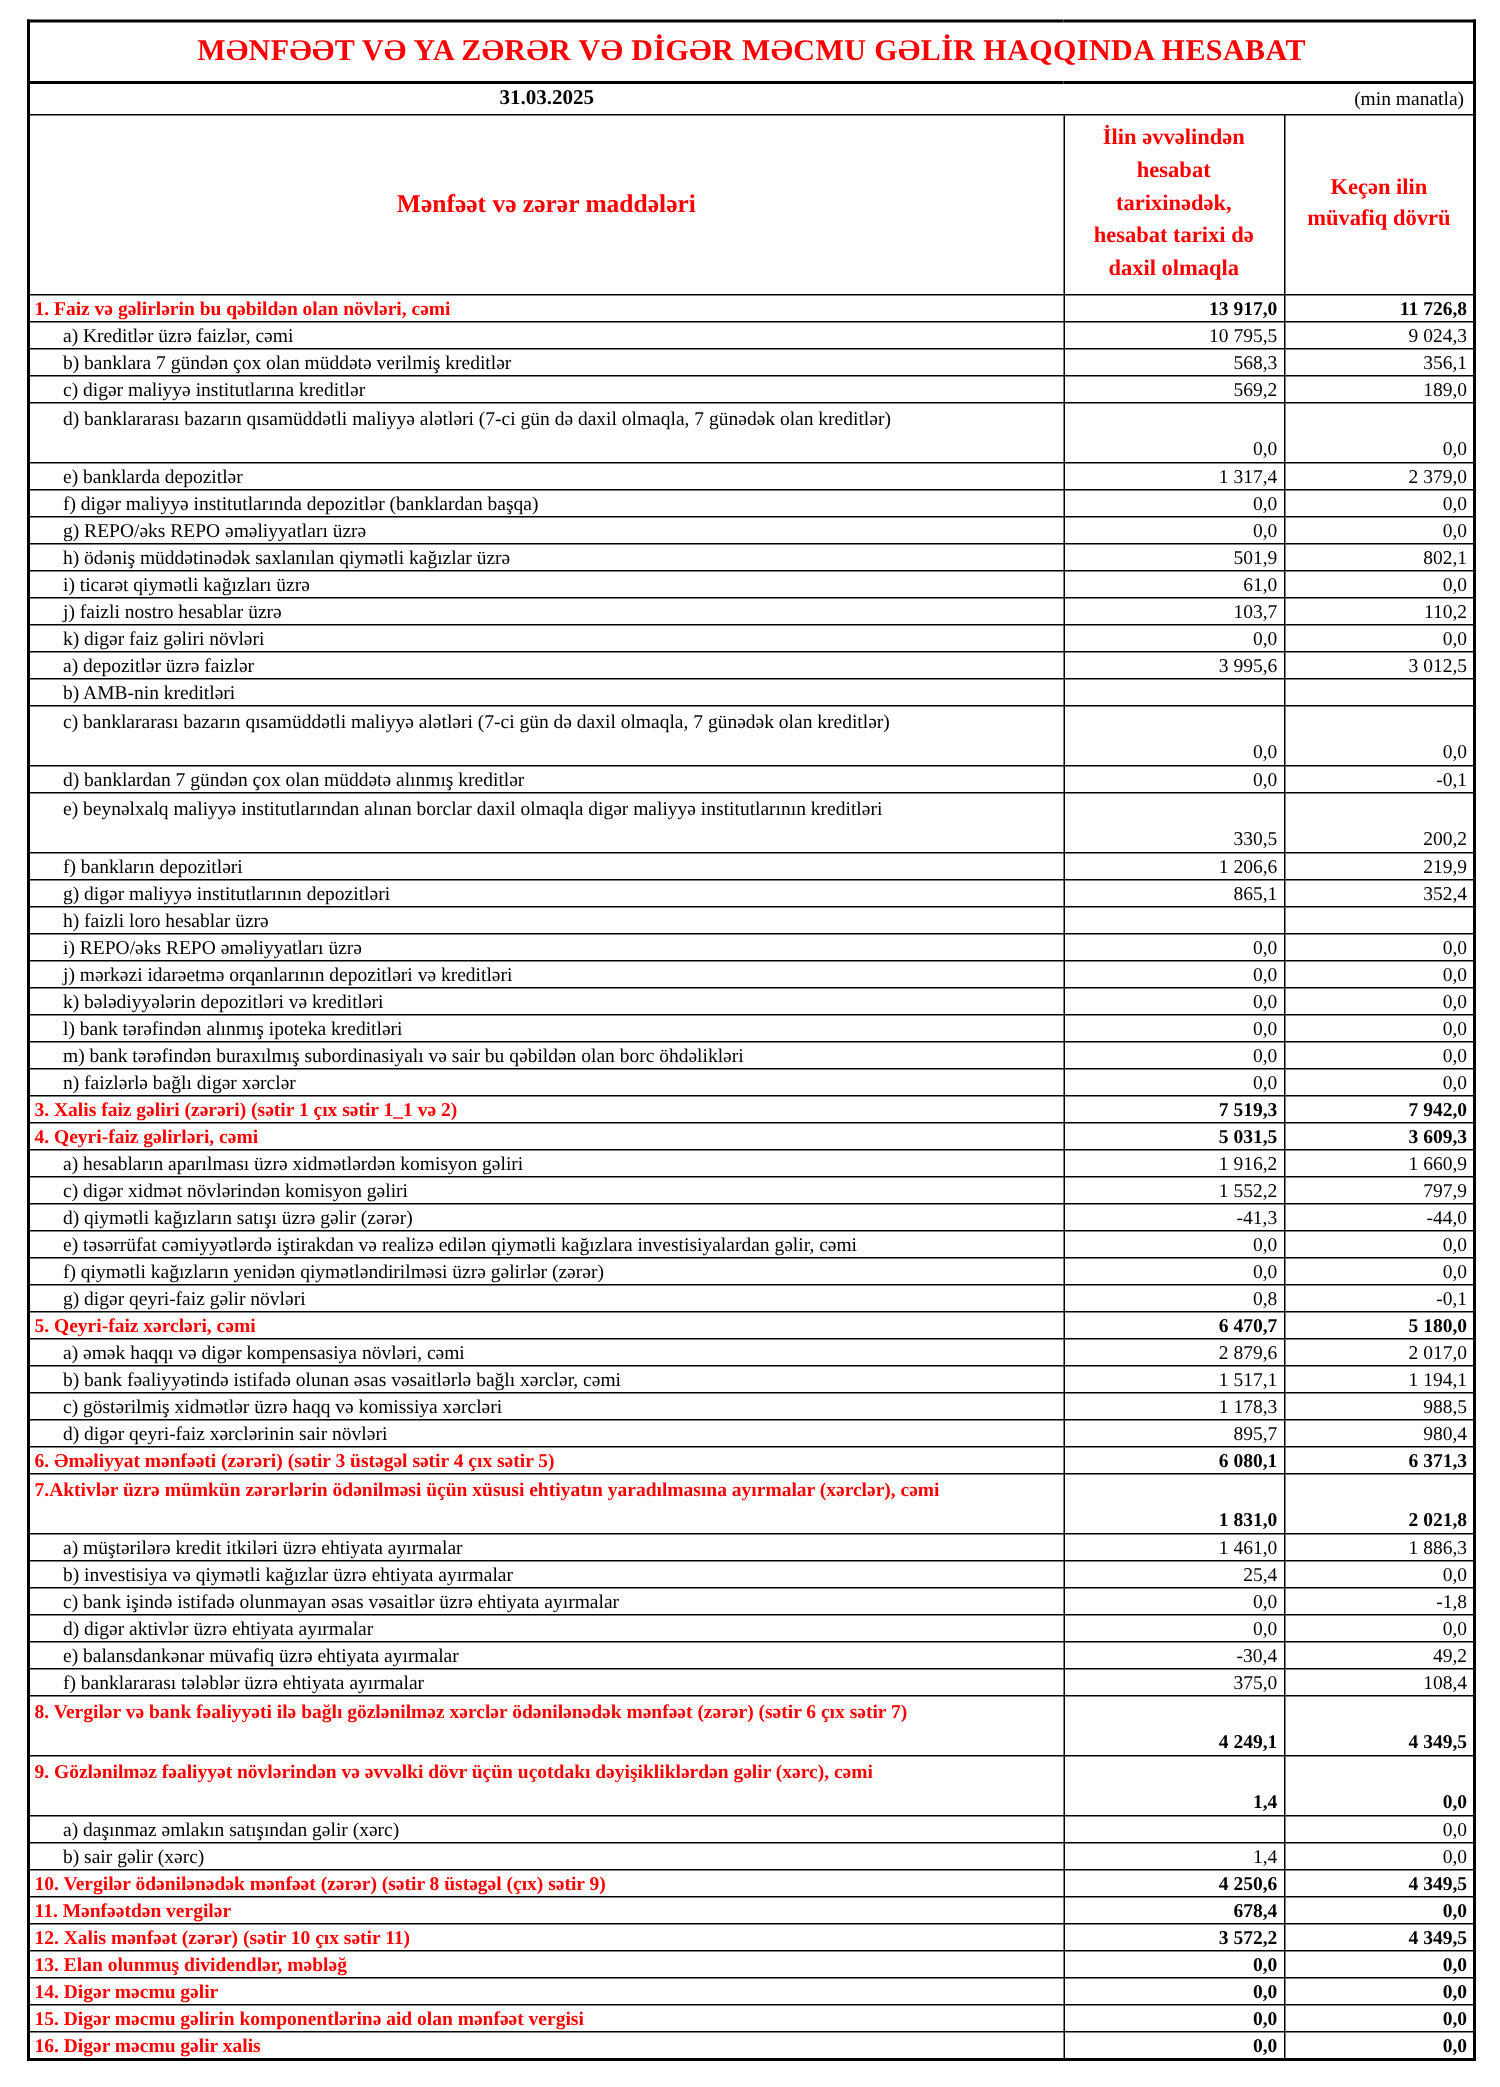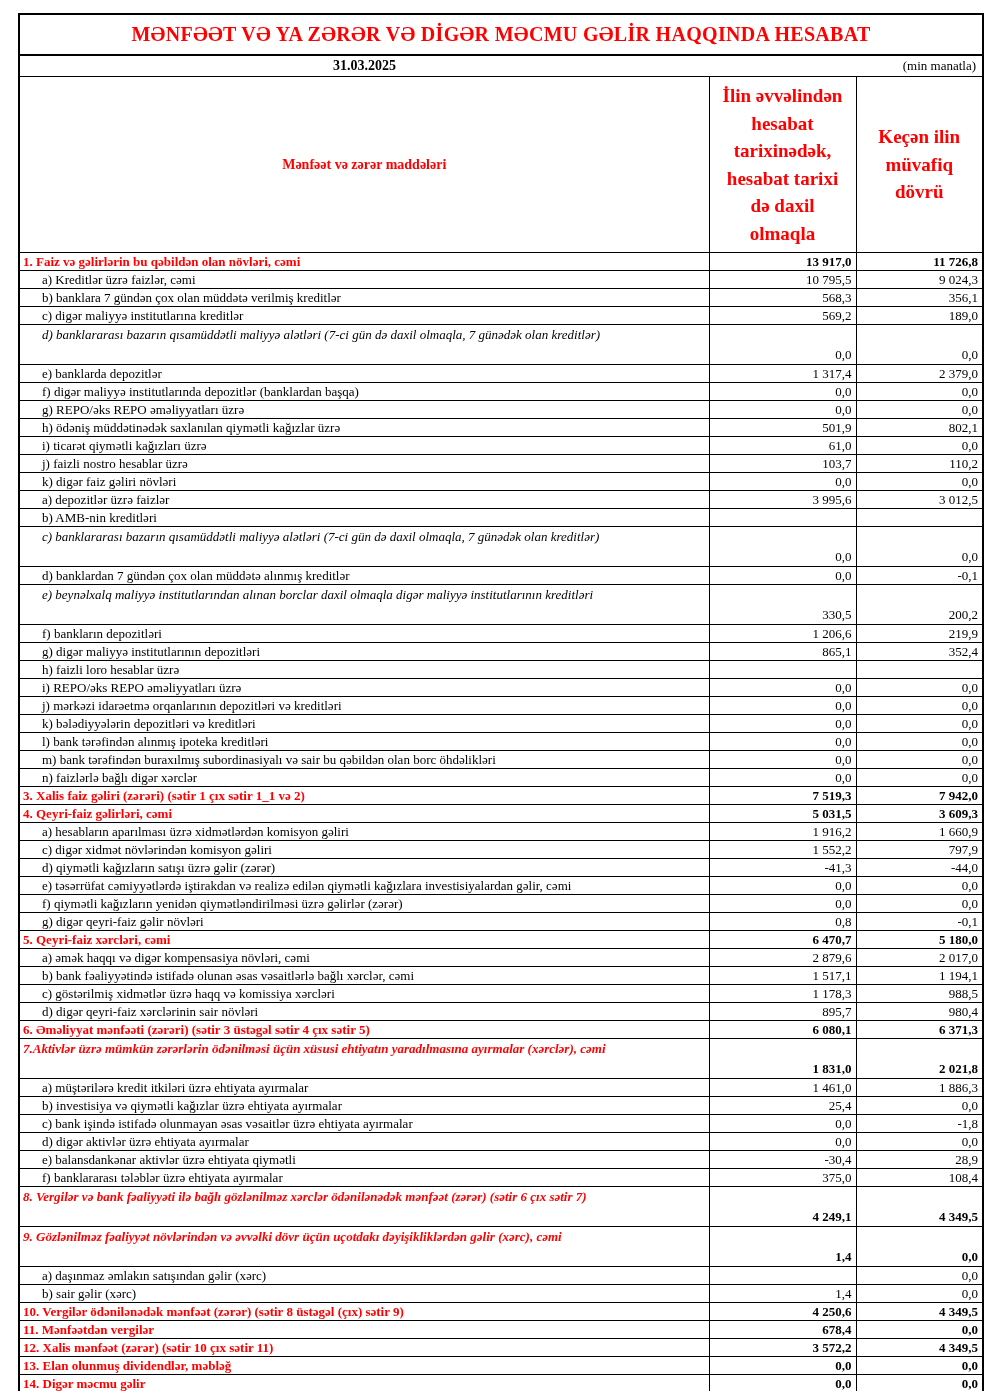--- a/index.html
+++ b/index.html
@@ -44,42 +44,42 @@
   }
   td.unit {
     text-align:right;
     font-size:13px;
     padding:2px 6px;
     border-left:none;
   }
   td.h-items {
     color:#ff0000;
     font-weight:bold;
-    font-size:14px;
+    font-size:17px;
     text-align:center;
     padding:4px;
   }
   td.h-col {
     color:#ff0000;
     font-weight:bold;
-    font-size:19px;
+    font-size:15px;
     text-align:center;
     padding:5px 10px;
     line-height:1.45;
   }
 
   tbody td { font-size:13px; line-height:15px; padding:1px 3px; }
   tbody td.lbl { text-align:left; padding-left:3px; }
   tbody tr.sub td.lbl { padding-left:22px; }
   tbody td.val { text-align:right; padding-right:4px; white-space:nowrap; }
   tbody tr.section td.lbl { color:#ff0000; font-weight:bold; }
   tbody tr.section td.val { font-weight:bold; }
 
   tbody tr.tall td { height:40px; }
-  tbody tr.tall td.lbl { vertical-align:top; padding-top:2px;font-style:italic; }
+  tbody tr.tall td.lbl { vertical-align:top; padding-top:2px; }
   tbody tr.tall td.val { vertical-align:bottom; padding-bottom:2px; }
   tbody tr.justify td.lbl { text-align:justify; }
 </style>
 </head>
 <body>
 
 <div class="page">
   <table>
     <colgroup>
       <col class="c1">
@@ -320,23 +320,23 @@
           <td class="lbl">c) bank işində istifadə olunmayan əsas vəsaitlər üzrə ehtiyata ayırmalar</td>
           <td class="val">0,0</td>
           <td class="val">-1,8</td>
         </tr>
         <tr class="sub">
           <td class="lbl">d) digər aktivlər üzrə ehtiyata ayırmalar</td>
           <td class="val">0,0</td>
           <td class="val">0,0</td>
         </tr>
         <tr class="sub">
-          <td class="lbl">e) balansdankənar aktivlər üzrə ehtiyata qiymətli</td>
+          <td class="lbl">e) balansdankənar müvafiq üzrə ehtiyata ayırmalar</td>
           <td class="val">-30,4</td>
-          <td class="val">28,9</td>
+          <td class="val">49,2</td>
         </tr>
         <tr class="sub">
           <td class="lbl">f) banklararası tələblər üzrə ehtiyata ayırmalar</td>
           <td class="val">375,0</td>
           <td class="val">108,4</td>
         </tr>
         <tr class="section tall">
           <td class="lbl">8. Vergilər və bank fəaliyyəti ilə bağlı gözlənilməz xərclər ödənilənədək mənfəət (zərər) (sətir 6 çıx sətir 7)</td>
           <td class="val">4 249,1</td>
           <td class="val">4 349,5</td>

